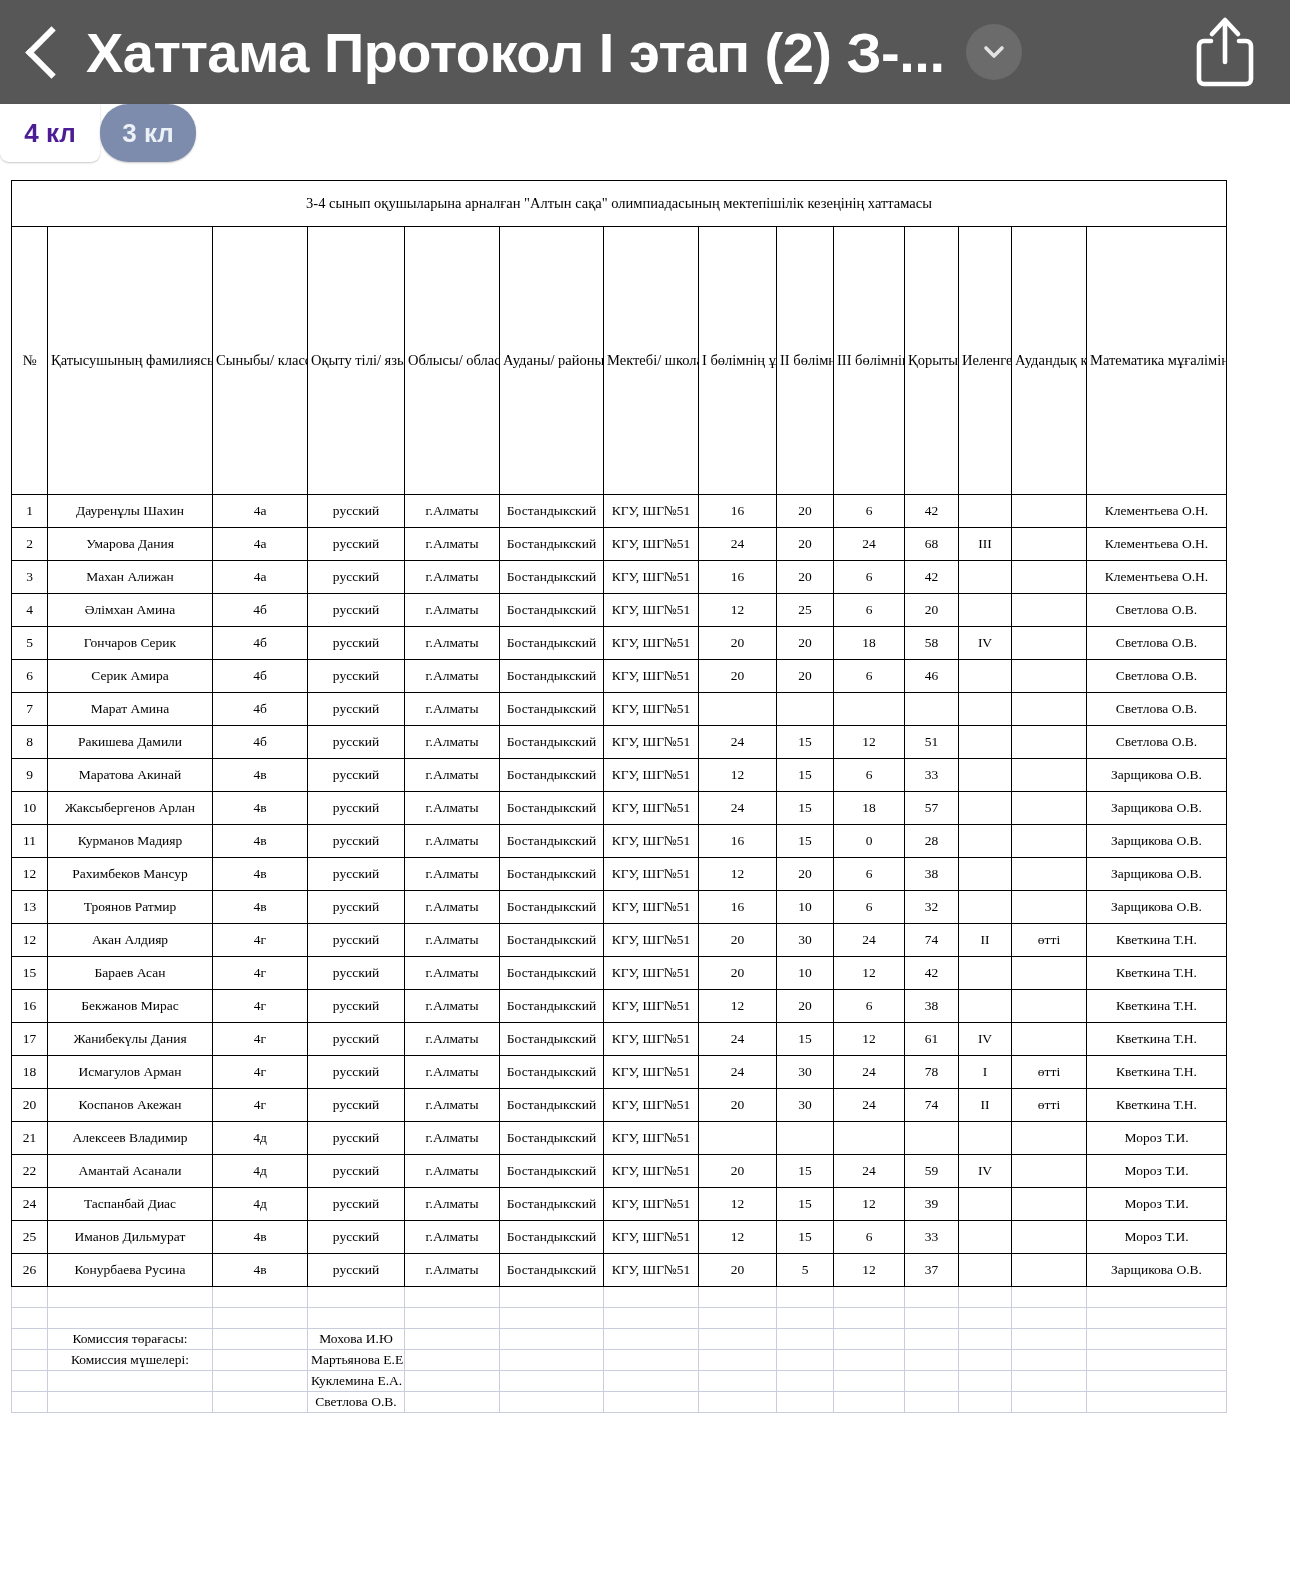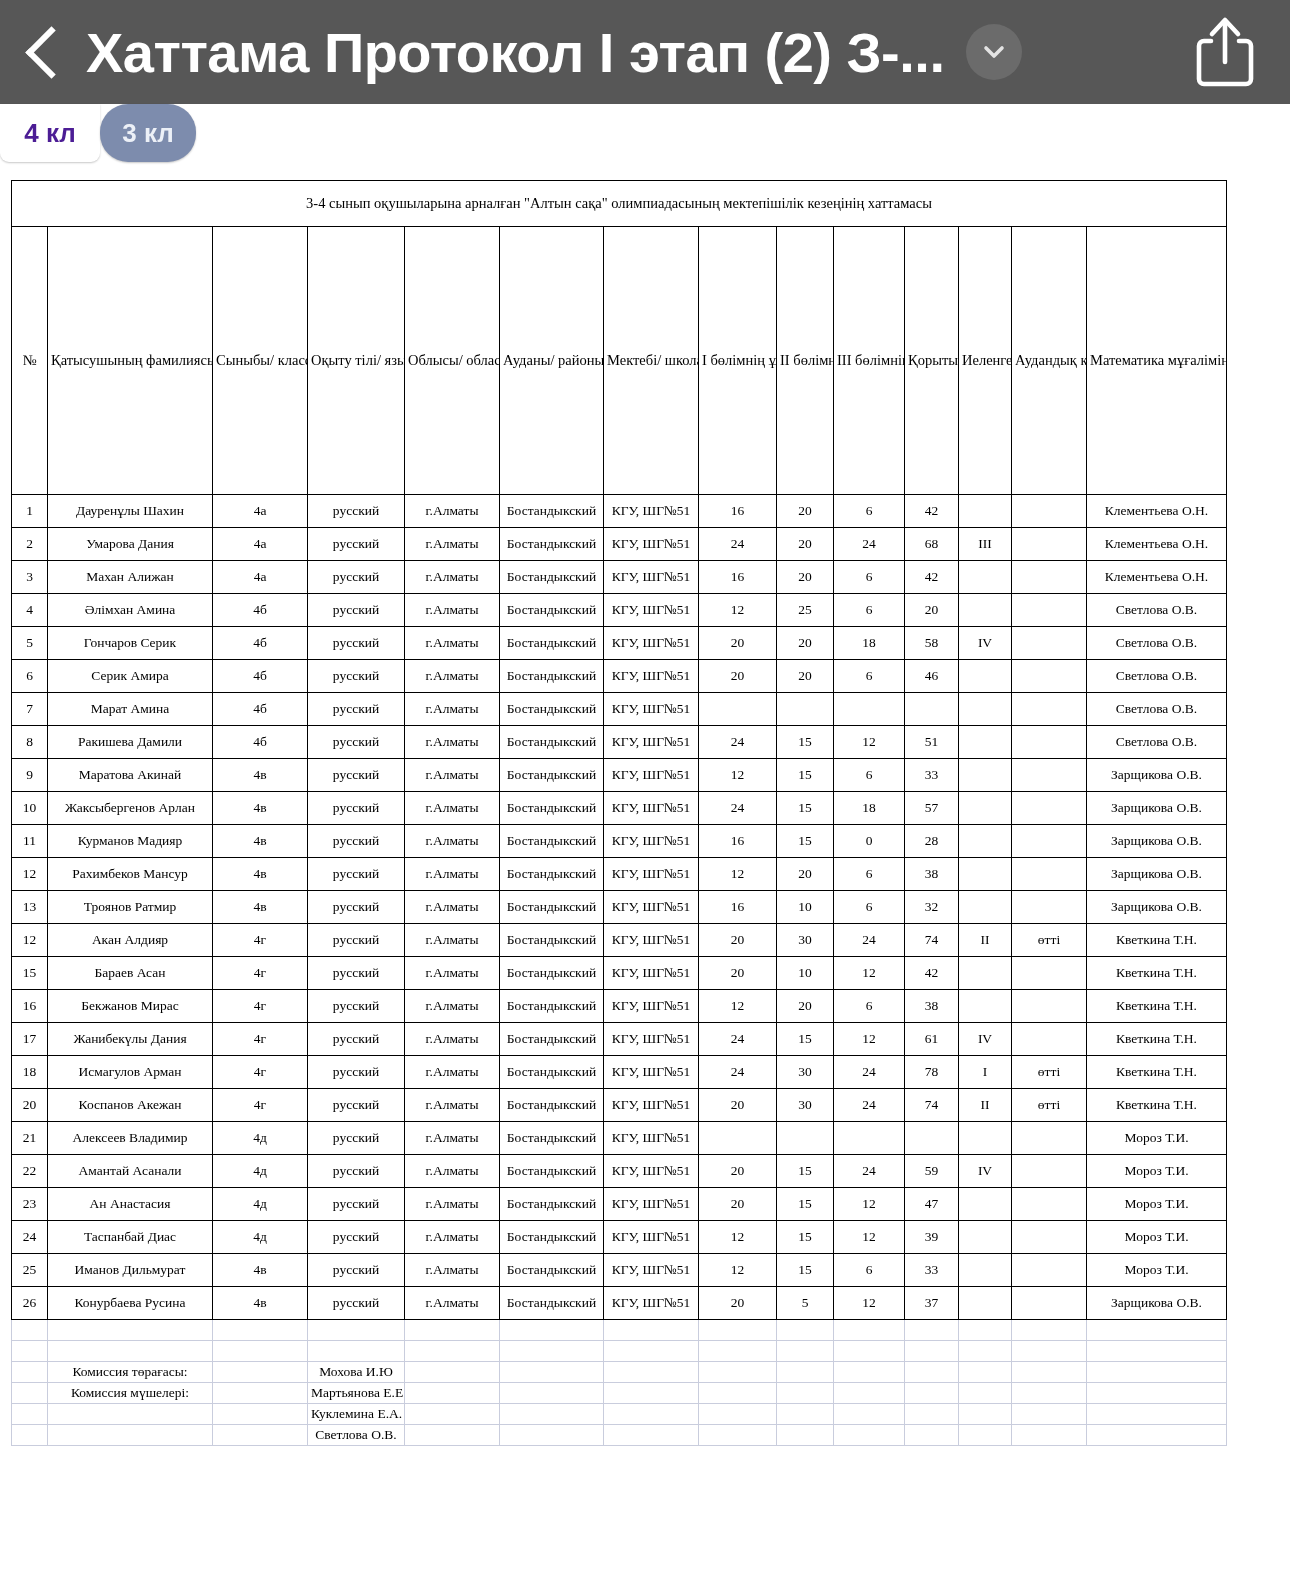--- a/index.html
+++ b/index.html
@@ -583,36 +583,20 @@
           <td>КГУ, ШГ№51</td>
           <td>20</td>
           <td>15</td>
           <td>24</td>
           <td>59</td>
           <td>IV</td>
           <td></td>
           <td class="c-teacher">Мороз Т.И.</td>
         </tr>
         <tr class="datarow">
-          <td class="c-num">23</td>
-          <td class="c-name">Ан Анастасия</td>
-          <td>4д</td>
-          <td>русский</td>
-          <td>г.Алматы</td>
-          <td>Бостандыкский</td>
-          <td>КГУ, ШГ№51</td>
-          <td>20</td>
-          <td>15</td>
-          <td>12</td>
-          <td>47</td>
-          <td></td>
-          <td></td>
-          <td class="c-teacher">Мороз Т.И.</td>
-        </tr>
-        <tr class="datarow">
           <td class="c-num">24</td>
           <td class="c-name">Таспанбай Диас</td>
           <td>4д</td>
           <td>русский</td>
           <td>г.Алматы</td>
           <td>Бостандыкский</td>
           <td>КГУ, ШГ№51</td>
           <td>12</td>
           <td>15</td>
           <td>12</td>

